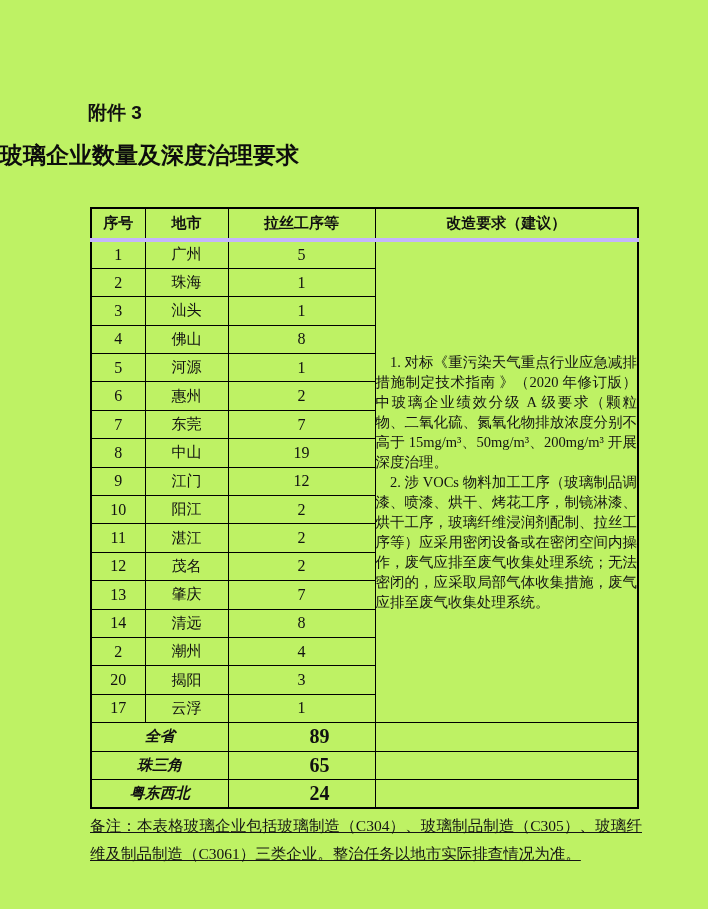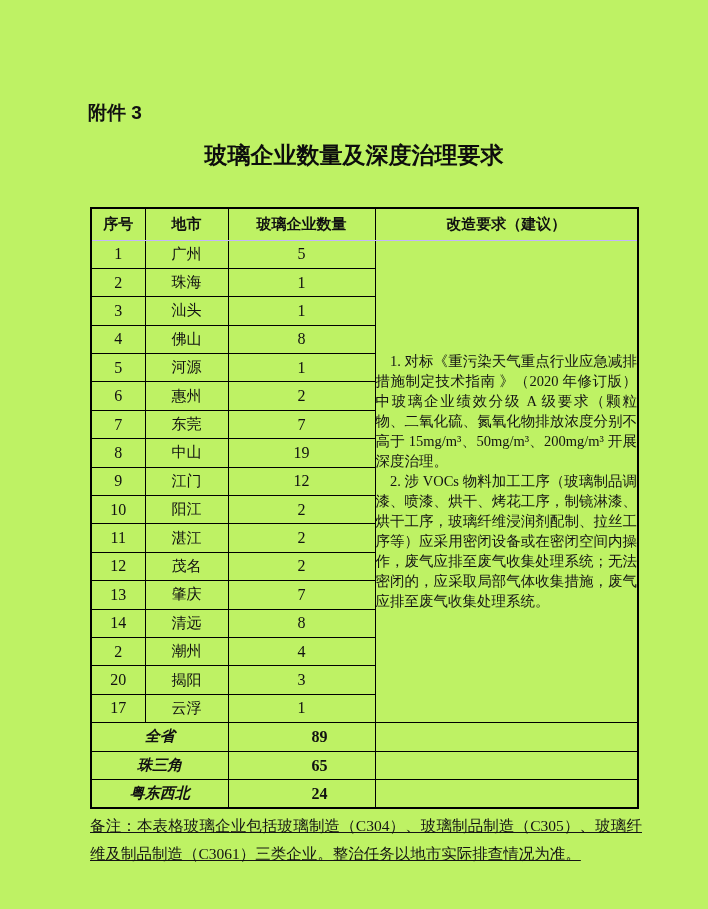--- a/index.html
+++ b/index.html
@@ -23,21 +23,21 @@
     font-family: "Liberation Sans", "DejaVu Sans", sans-serif;
     font-size: 19px;
     font-weight: bold;
     color: #111111;
   }
   .doc-title {
     position: absolute;
     left: 0;
     top: 140px;
     width: 708px;
-    text-align: center;
+    text-align: left;
     font-size: 23px;
     font-weight: bold;
     color: #0d0d0d;
   }
   table.glass-table {
     position: absolute;
     left: 90px;
     top: 207px;
     width: 547px;
     border-collapse: collapse;
@@ -49,32 +49,32 @@
     border: 1px solid #000000;
     text-align: center;
     vertical-align: middle;
     padding: 0;
     overflow: hidden;
   }
   table.glass-table thead tr { height: 32px; }
   table.glass-table thead th {
     font-size: 15px;
     font-weight: bold;
-    border-bottom: 1px solid #c4b5fd;
+    border-bottom: 4px solid #c4b5fd;
   }
   table.glass-table tbody tr.data-row { height: 28.4px; }
   table.glass-table tbody tr.summary-row { height: 28.6px; }
   .cell-no, .cell-count {
     font-family: "Liberation Serif", "DejaVu Serif", serif;
     font-size: 16px;
   }
   .cell-city { font-size: 15px; margin-left: 9px; }
   tr.summary-row td { font-weight: bold; }
   tr.summary-row .cell-label { font-size: 15px; font-style: italic; }
-  tr.summary-row .cell-count { font-size: 16px; padding-left: 36px; }
+  tr.summary-row .cell-count { font-size: 20px; padding-left: 36px; }
   td.req-cell {
     text-align: justify;
     vertical-align: middle;
     padding: 0 7px;
     font-size: 14.5px;
     line-height: 20px;
     color: #141414;
   }
   td.req-cell p {
     margin: 0;
@@ -106,21 +106,21 @@
     <colgroup>
       <col style="width:54px">
       <col style="width:83px">
       <col style="width:147px">
       <col style="width:263px">
     </colgroup>
     <thead>
       <tr>
         <th>序号</th>
         <th>地市</th>
-        <th>玻璃企业数量</th>
+        <th>拉丝工序等</th>
         <th>改造要求（建议）</th>
       </tr>
     </thead>
     <tbody>
       <tr class="data-row">
         <td class="cell-no">1</td>
         <td class="cell-city">广州</td>
         <td class="cell-count">5</td>
         <td class="req-cell" rowspan="17">
           <p>1. 对标《重污染天气重点行业应急减排措施制定技术指南 》（2020 年修订版）中玻璃企业绩效分级 A 级要求（颗粒物、二氧化硫、氮氧化物排放浓度分别不高于 15mg/m³、50mg/m³、200mg/m³ 开展深度治理。</p>

